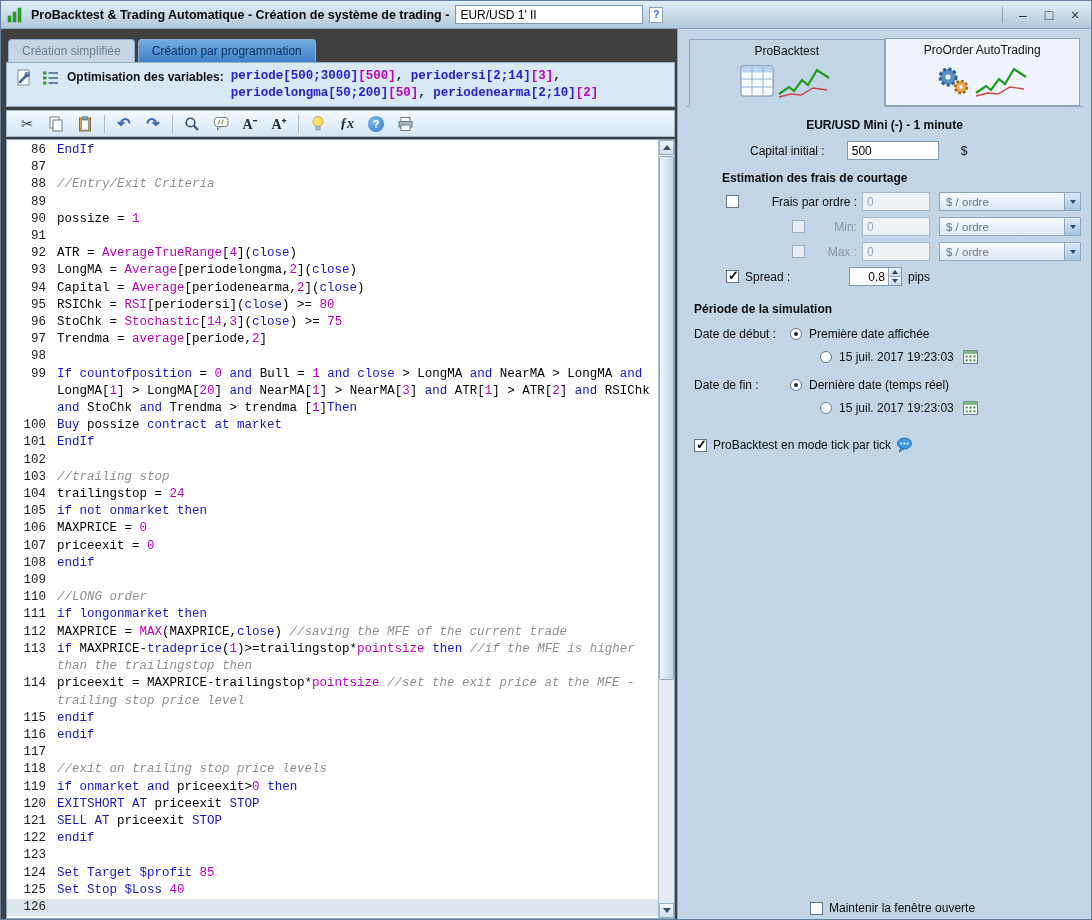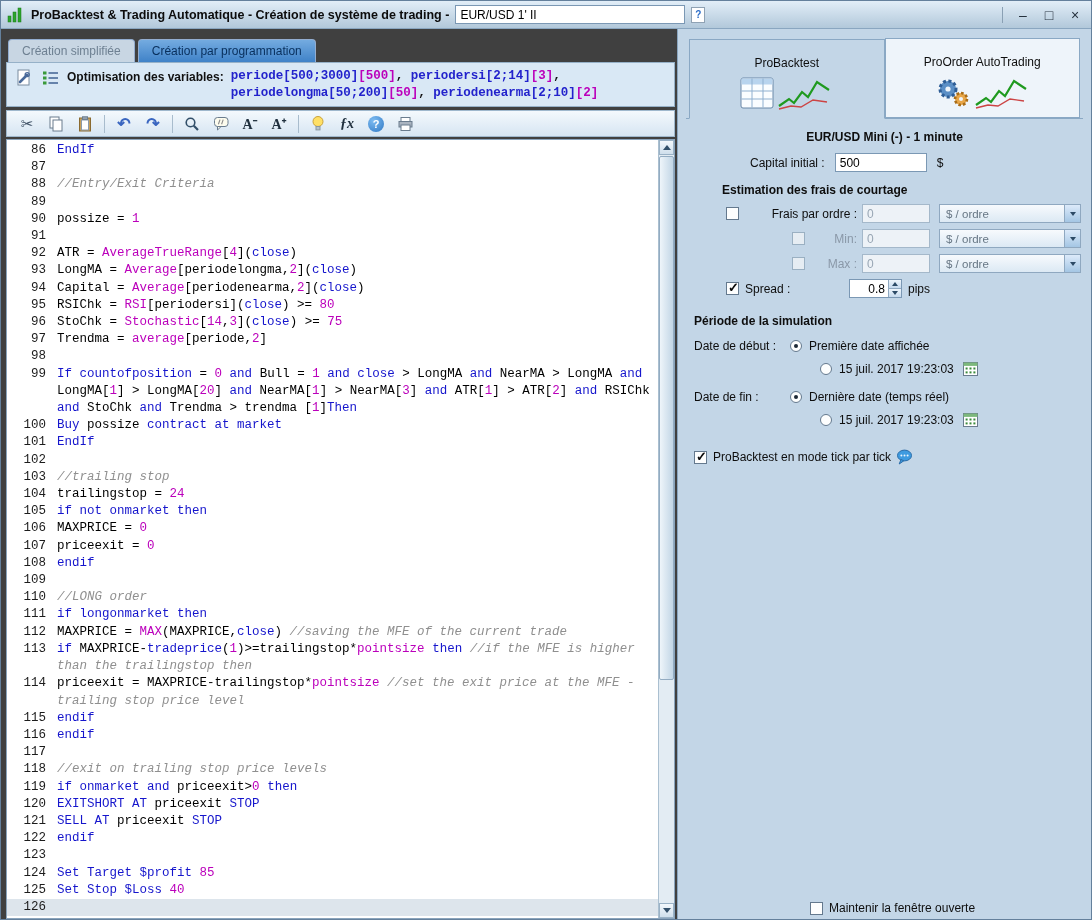--- a/index.html
+++ b/index.html
@@ -4,21 +4,21 @@
 <style>
   html,body{margin:0;padding:0;background:#9ab2c6;}
   *{box-sizing:border-box;}
   body{font-family:"Liberation Sans",sans-serif;width:1092px;height:920px;overflow:hidden;}
   .window{width:1092px;height:920px;background:#404040;border:1px solid #64809c;display:flex;flex-direction:column;}
 
   
   .titlebar{height:28px;flex:0 0 28px;background:linear-gradient(#e2eef8,#b2c8da);border-bottom:1px solid #8aa6c0;display:flex;align-items:center;padding:0 6px;gap:6px;}
   .app-icon{width:18px;height:16px;display:flex;align-items:center;}
   .title{font-weight:bold;font-size:12.5px;color:#0c0c0c;white-space:nowrap;}
-  .instrument-input{width:230px;height:19px;font-size:12px;border:1px solid #7b98b4;padding:1px 4px;font-family:"Liberation Sans",sans-serif;}
+  .instrument-input{width:188px;height:19px;font-size:12px;border:1px solid #7b98b4;padding:1px 4px;font-family:"Liberation Sans",sans-serif;}
   .page-help{width:14px;height:16px;background:#fff;border:1px solid #8fa2b4;font-size:10px;color:#2a6cc8;font-weight:bold;text-align:center;line-height:14px;cursor:pointer;}
   .tb-spacer{flex:1;}
   .win-divider{width:1px;height:16px;background:#8aa0b4;margin:0 4px;}
   .win-btn{width:20px;text-align:center;font-size:14px;color:#26323e;cursor:pointer;line-height:20px;}
 
   .main{flex:1;display:flex;min-height:0;}
 
   
   .left{width:676px;flex:0 0 676px;display:flex;flex-direction:column;padding:0 2px 0 5px;min-height:0;}
   .tabbar{display:flex;gap:3px;margin-top:10px;padding-left:2px;}
@@ -59,27 +59,27 @@
   .sb-thumb{position:absolute;top:1px;left:0;right:0;height:70%;background:linear-gradient(90deg,#eef5fa,#c2d6e6);border:1px solid #93acc2;border-radius:2px;cursor:grab;}
   .tri{width:0;height:0;}
   .tri.up{border-left:4px solid transparent;border-right:4px solid transparent;border-bottom:5px solid #33506a;}
   .tri.down{border-left:4px solid transparent;border-right:4px solid transparent;border-top:5px solid #33506a;}
   .tri.small-up{border-left:3px solid transparent;border-right:3px solid transparent;border-bottom:4px solid #2c4a66;}
   .tri.small-down{border-left:3px solid transparent;border-right:3px solid transparent;border-top:4px solid #2c4a66;}
 
   
   .right{flex:1;background:#c3d6e7;border-left:1px solid #8aa6c0;display:flex;flex-direction:column;padding:9px 8px 3px;font-size:12px;color:#0e0e0e;overflow:hidden;}
   .rtabs{display:flex;padding:0 3px;border-bottom:1px solid #8aa8c4;align-items:flex-end;}
-  .rtab{flex:1;text-align:center;border:1px solid #8aa8c4;padding:16px 2px 3px;cursor:pointer;}
+  .rtab{flex:1;text-align:center;border:1px solid #8aa8c4;padding:4px 2px 3px;cursor:pointer;}
   .rtab.active{background:#c3d6e7;border-bottom:1px solid #c3d6e7;margin-bottom:-1px;}
   .rtab.inactive{background:#eef4fa;}
   .rtab-label{font-size:12px;margin-bottom:3px;}
   .rtab-icon{height:42px;display:flex;align-items:center;justify-content:center;gap:3px;}
   .instrument-title{text-align:center;font-weight:bold;margin:11px 0 9px;}
-  .cap-row{display:flex;align-items:center;margin:0 0 9px 64px;gap:10px;}
+  .cap-row{display:flex;align-items:center;margin:0 0 9px 64px;gap:22px;}
   .text-input{height:19px;border:1px solid #7b98b4;font-size:12px;padding:0 4px;font-family:"Liberation Sans",sans-serif;background:#fff;}
   .cap-input{width:92px;}
   .sec-title{font-weight:bold;margin:2px 0 7px;}
   .fees-title{margin-left:36px;}
   .sim-title{margin-left:8px;margin-top:10px;}
   .fee-row{display:flex;align-items:center;margin:0 0 6px 40px;}
   .fee-row.sub{margin-left:106px;}
   .fee-label{margin-right:5px;}
   .fee-label.w-main{width:112px;text-align:right;}
   .fee-label.w-sub{width:46px;text-align:right;color:#8a98a8;}

